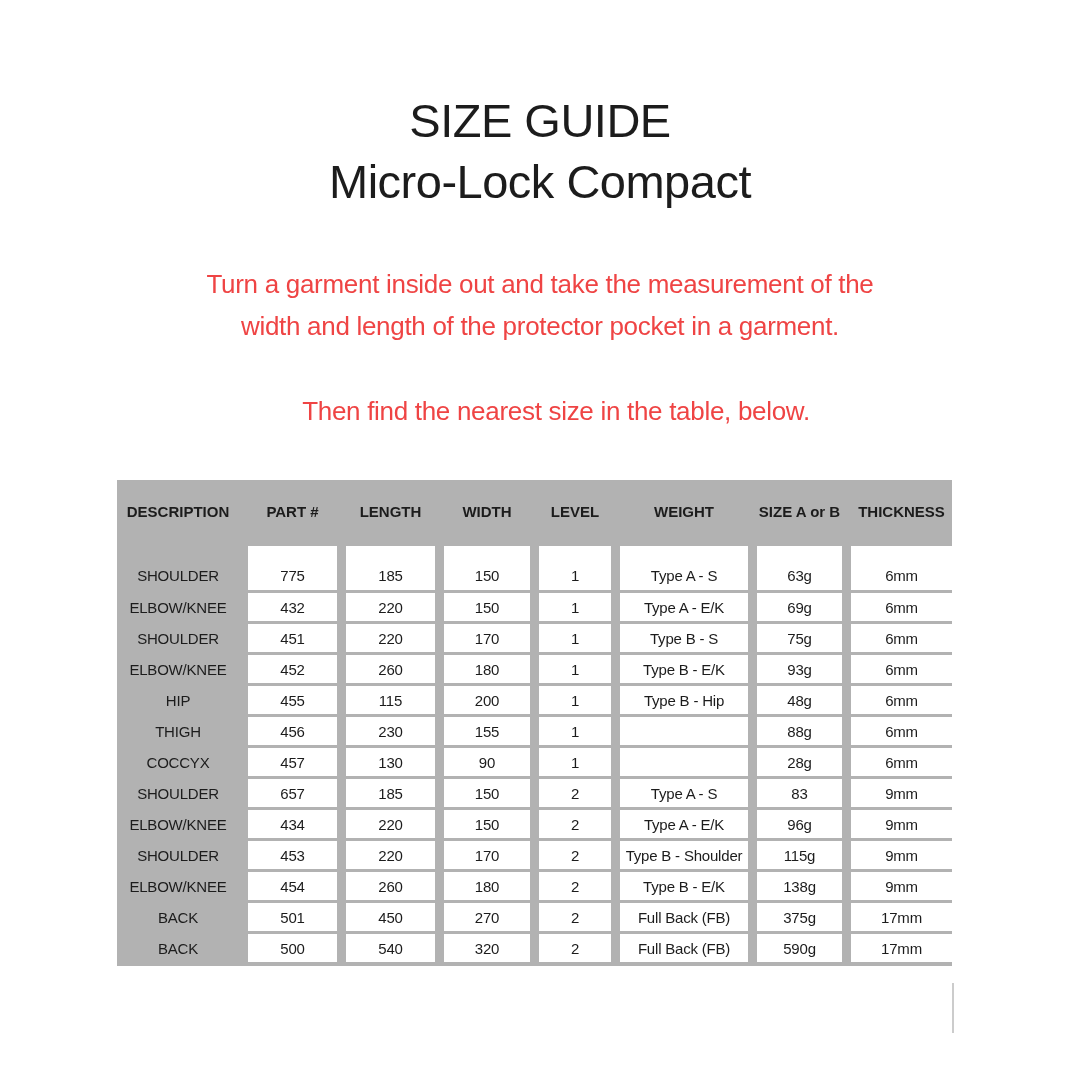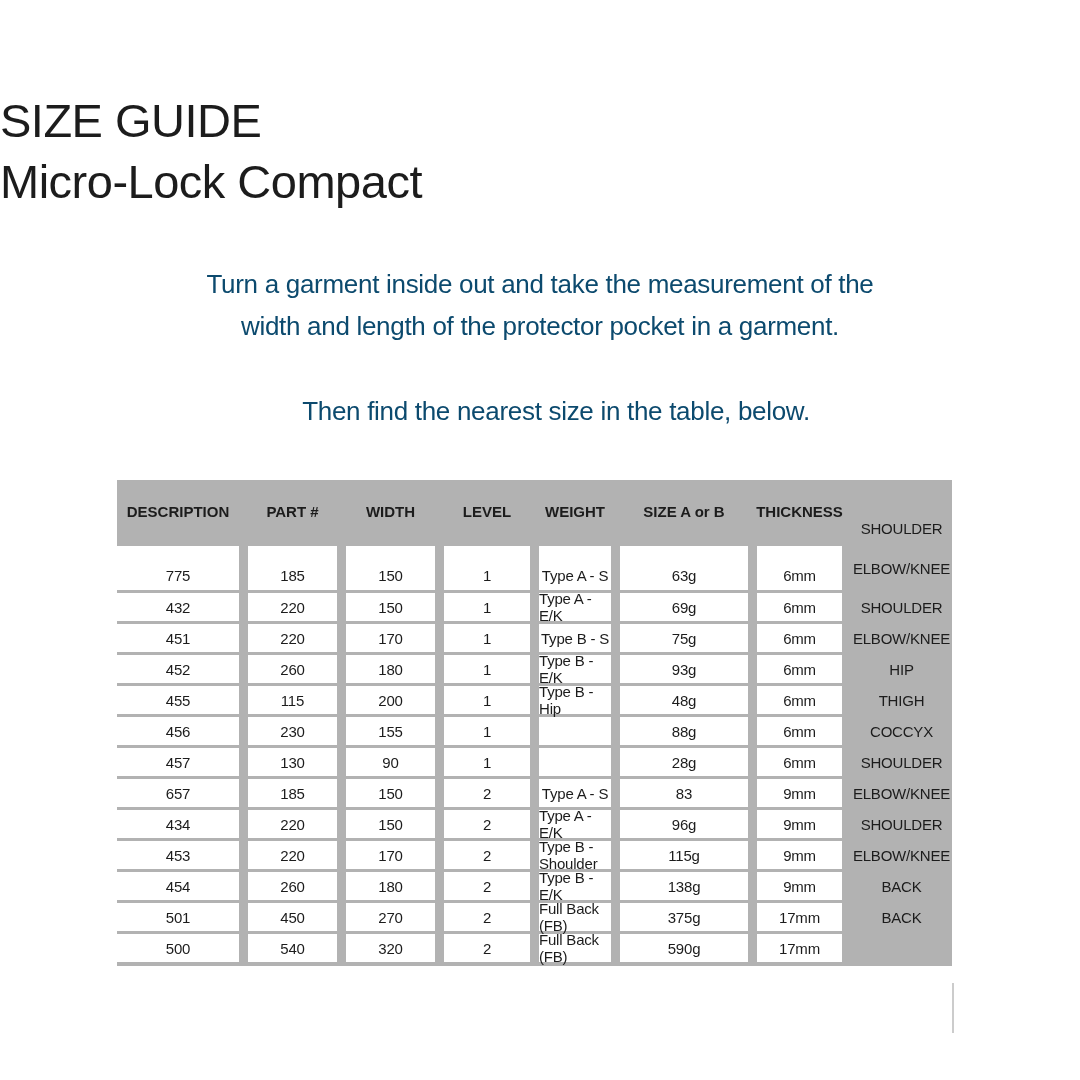--- a/index.html
+++ b/index.html
@@ -14,36 +14,37 @@
     width: 1080px;
     height: 1080px;
     background: #ffffff;
     overflow: hidden;
   }
   .title {
     position: absolute;
     top: 90px;
     left: 0;
     width: 1080px;
+    text-align: center;
     font-size: 47px;
     line-height: 61px;
     font-weight: 400;
     letter-spacing: -0.5px;
     color: #1c1c1c;
   }
   .para {
     position: absolute;
     left: 0;
     width: 1080px;
     text-align: center;
     font-size: 26px;
     line-height: 42px;
     font-weight: 400;
     letter-spacing: -0.3px;
-    color: #0c4a6e;
+    color: #ef4444;
   }
   .para-1 { top: 263px; }
   .para-2 { top: 390px; margin-left: 16px; }
 
   .table-grid {
     position: absolute;
     left: 117px;
     top: 480px;
     width: 835px;
     background: var(--table-bg, #b2b2b2);
@@ -100,20 +101,21 @@
     <div>width and length of the protector pocket in a garment.</div>
   </div>
 
   <div class="para para-2">
     <div>Then find the nearest size in the table, below.</div>
   </div>
 
   <div class="table-grid">
       <div class="th">DESCRIPTION</div>
       <div class="th">PART #</div>
+      <div class="th">LENGTH</div>
       <div class="th">WIDTH</div>
       <div class="th">LEVEL</div>
       <div class="th">WEIGHT</div>
       <div class="th">SIZE A or B</div>
       <div class="th">THICKNESS</div>
       <div class="desc first">SHOULDER</div>
       <div class="cell first">775</div>
       <div class="cell first">185</div>
       <div class="cell first">150</div>
       <div class="cell first">1</div>

